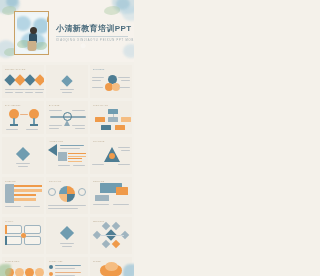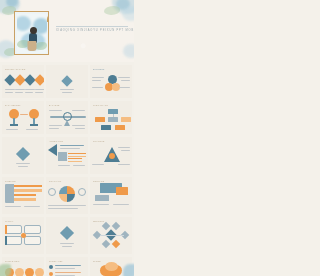--- a/index.html
+++ b/index.html
@@ -101,20 +101,21 @@
         <div class="blob" style="left:4px;top:18px;width:24px;height:18px;background:#93c4dc;opacity:.65;"></div>
         <div class="leafy" style="left:0px;top:26px;width:12px;height:8px;background:#9dc39a;opacity:.5;"></div>
         <div class="leafy" style="right:0px;top:28px;width:12px;height:8px;background:#9dc39a;opacity:.5;"></div>
         <div class="doll-body"></div>
         <div class="doll-head"></div>
         <div class="vase"></div>
       </div>
     </div>
 
     <div class="title-wrap">
+      <div class="title-cn">小清新教育培训PPT</div>
       <div class="title-rule"></div>
       <div class="title-en">XIAOQING XINJIAOYU PEIXUN PPT MOBAN</div>
     </div>
   </div>
 
   <div class="grid">
 
     <div class="cell">
       <div class="cell-label">OPTION ANALYSIS</div>
       <div style="position:absolute;left:4px;top:11px;width:8px;height:8px;" class="dia c-teal"></div>

